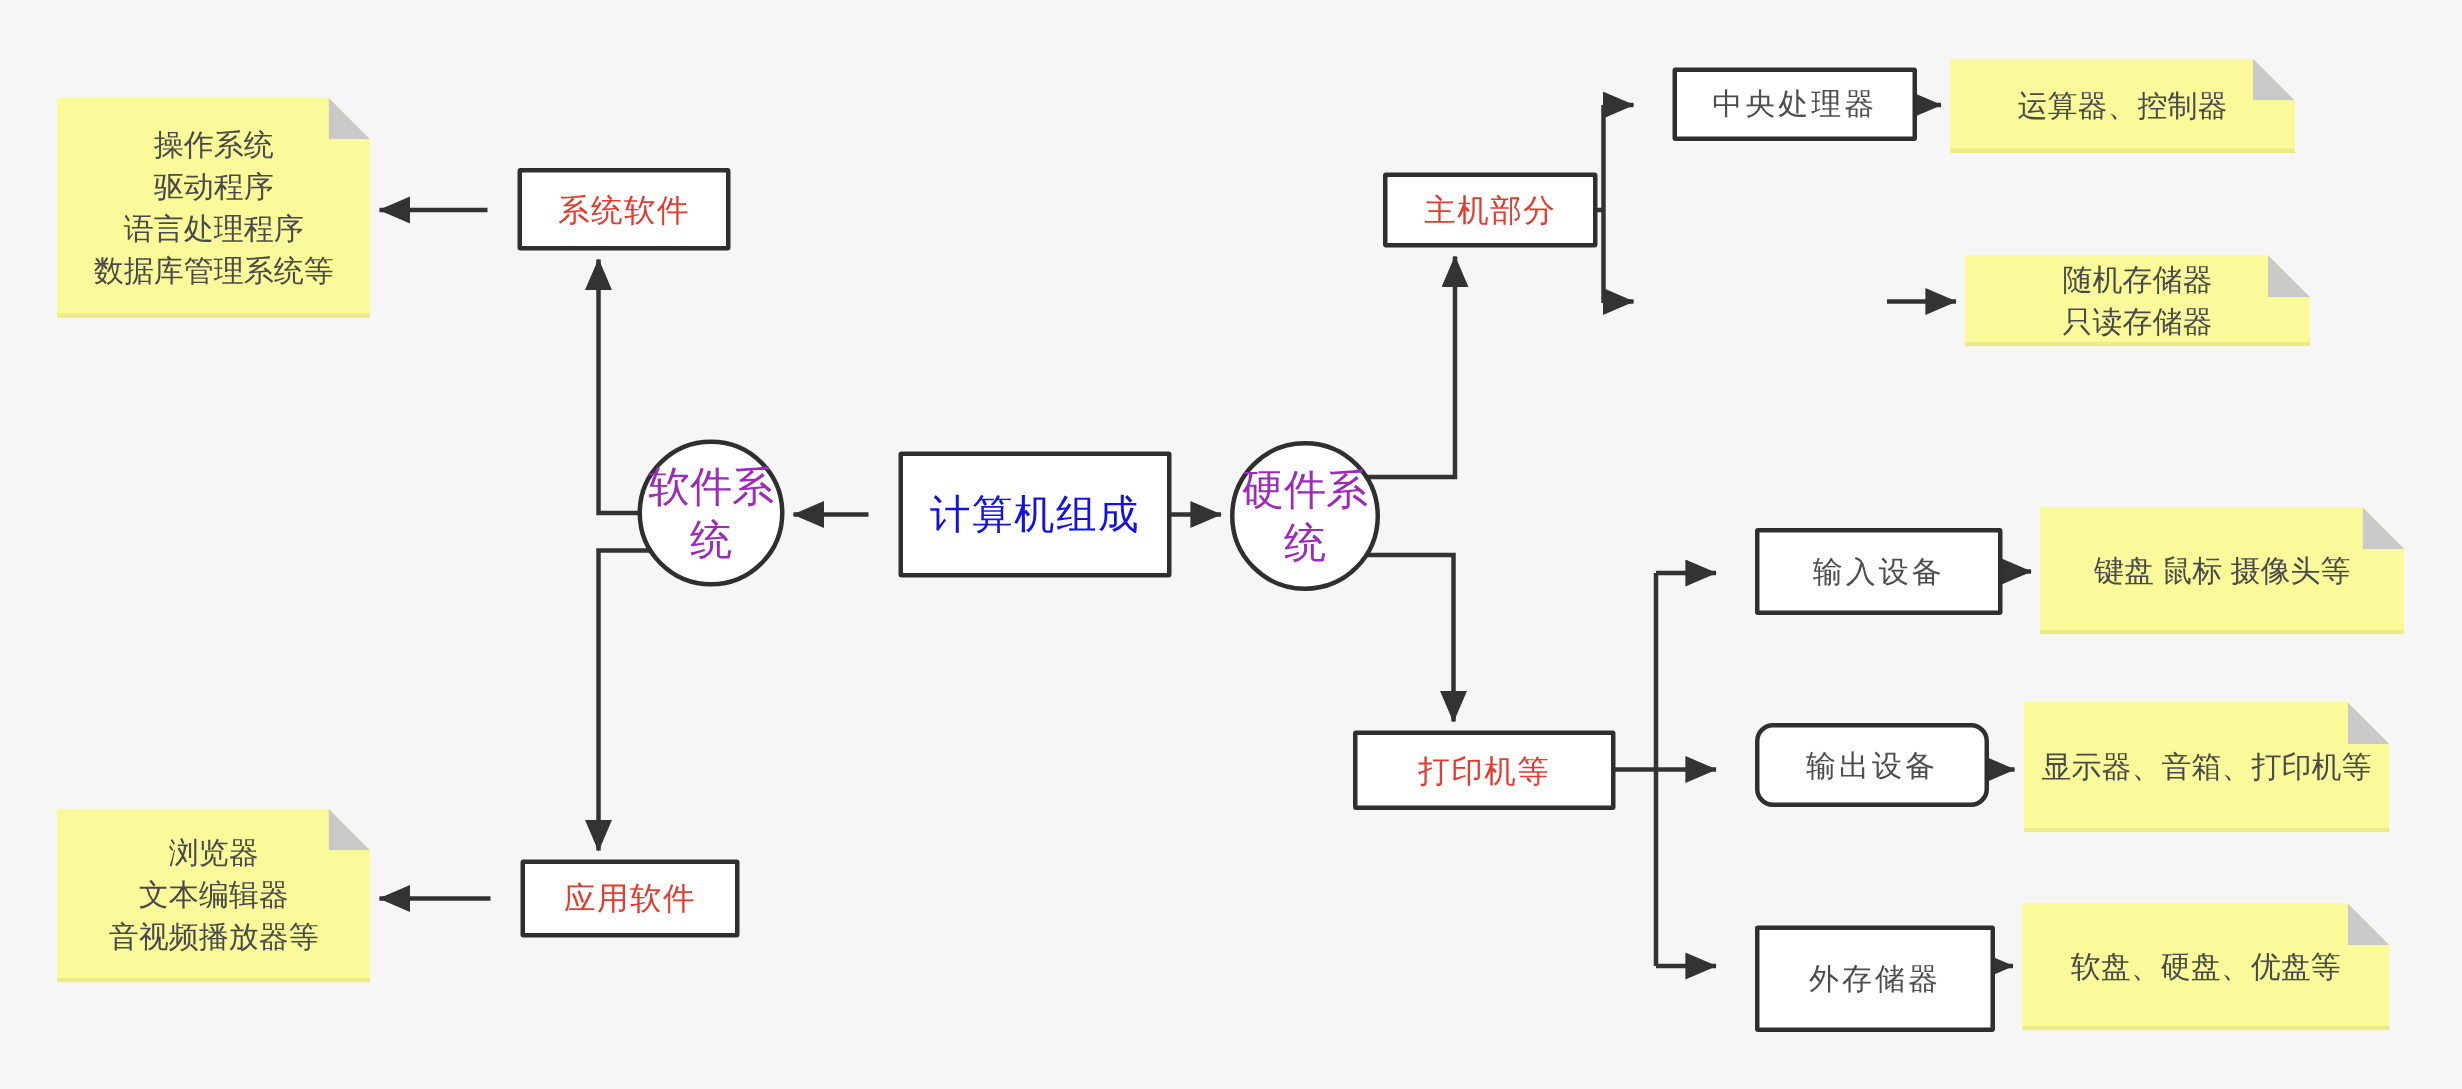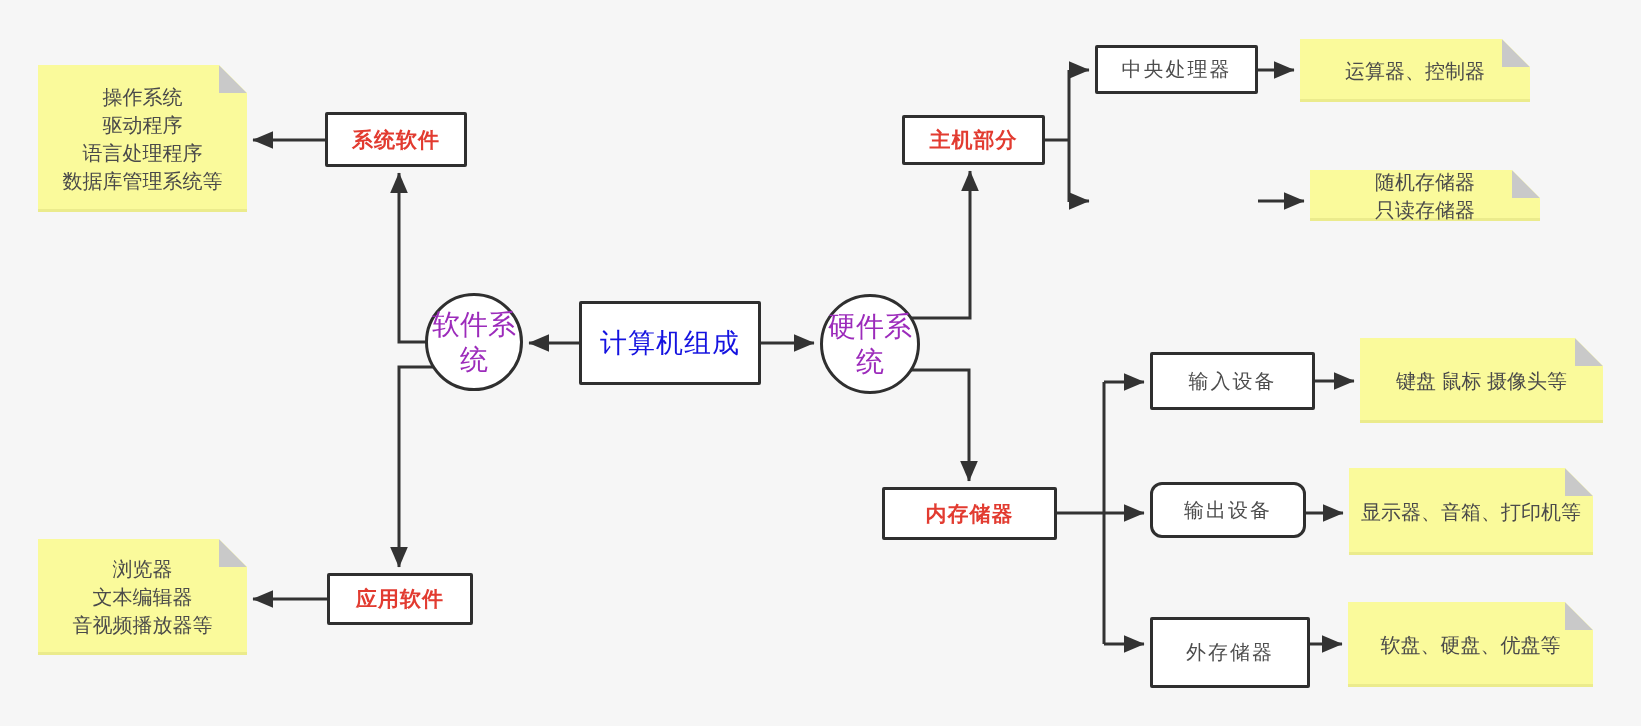--- a/index.html
+++ b/index.html
@@ -15,24 +15,24 @@
   }
   .layer { position:absolute; left:0; top:0; width:100%; height:100%; }
   .connector { stroke:var(--line); stroke-width:3; fill:none; }
   .arrowhead { fill:var(--line); }
   .node {
     position:absolute; box-sizing:border-box;
     display:flex; align-items:center; justify-content:center;
     text-align:center;
   }
   .rect {
-    background:var(--box-bg); border:3px solid var(--box-border); border-radius:2px;
+    background:var(--box-bg); border:3px solid var(--box-border); border-radius:2px;margin-left:20px;
   }
   .rounded { border-radius:12px;text-align:center; }
-  .red-label { color:var(--red-label); font-weight:bold; font-size:21px; letter-spacing:1px; }
+  .red-label { color:var(--red-label); font-weight:normal; font-size:21px; letter-spacing:1px; }
   .plain-label { color:var(--plain-text); font-size:20px; letter-spacing:2px; }
   .center-box { font-weight:normal; font-size:27px; color:var(--blue-label); letter-spacing:1px; }
   .circle {
     background:var(--box-bg); border:3px solid var(--box-border); border-radius:50%;
     color:var(--purple-label); font-weight:normal; font-size:28px; line-height:1.25;
     white-space:pre-line;
   }
   .note {
     background:var(--note-bg); color:var(--note-text);
     font-size:20px; line-height:1.4; white-space:pre-line;
@@ -124,28 +124,28 @@
   <div class="node rect plain-label" style="left:1095px; top:45px; width:163px; height:49px">
     <span>中央处理器</span>
   </div>
 
   <div class="node note" style="left:1300px; top:39px; width:230px; height:63px">
     <span class="fold"></span>
     <span>运算器、控制器</span>
   </div>
 
 
-  <div class="node note" style="left:1310px; top:170px; width:230px; height:51px">
+  <div class="node note" style="left:1310px; top:170px; width:230px; height:61px">
     <span class="fold"></span>
     <span>随机存储器
 只读存储器</span>
   </div>
 
   <div class="node rect red-label" style="left:882px; top:487px; width:175px; height:53px">
-    <span>内存储器</span>
+    <span>打印机等</span>
   </div>
 
   <div class="node rect plain-label" style="left:1150px; top:352px; width:165px; height:58px">
     <span>输入设备</span>
   </div>
 
   <div class="node note" style="left:1360px; top:338px; width:243px; height:85px">
     <span class="fold"></span>
     <span>键盘 鼠标 摄像头等</span>
   </div>

